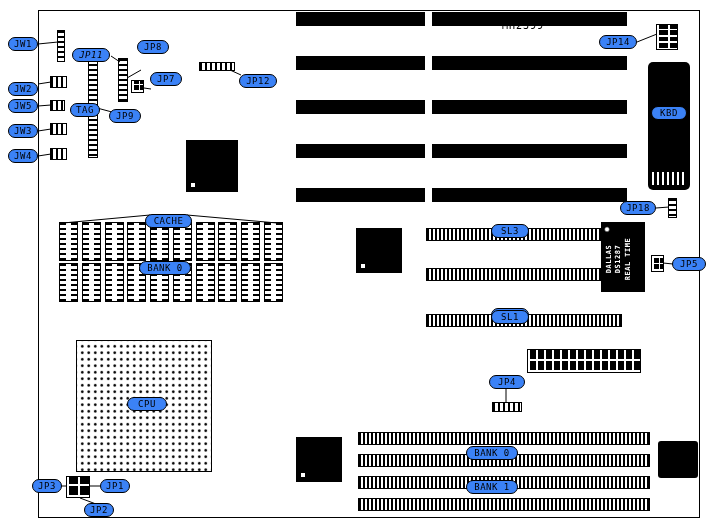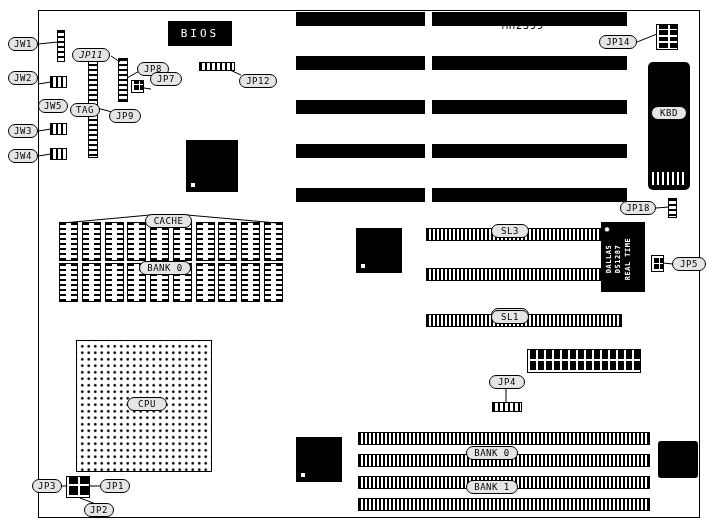--- a/index.html
+++ b/index.html
@@ -1,20 +1,20 @@
 <!DOCTYPE html>
 <html><head>
 <meta charset="utf-8">
 <style>
   * { margin:0; padding:0; box-sizing:border-box; }
   html,body { background:#fff; }
   body { font-family:"DejaVu Sans Mono", monospace; color:#000; }
   #diagram { position:relative; width:715px; height:527px; background:#fff; overflow:hidden; }
   .outline { position:absolute; border:1px solid #000; background:#fff; }
-  .pill { position:absolute; z-index:3; height:14px; background:#e5e5e5; border:1px solid #000;
+  .pill { position:absolute; z-index:3; height:14px; background:#3b82f6; border:1px solid #000;
           border-radius:7px; font-size:9px; display:flex; align-items:center; justify-content:center;
           white-space:nowrap; letter-spacing:0.5px; }
   .slot { position:absolute; background:#000; }
   
   .sh { position:absolute; border:1px solid #000; background:repeating-linear-gradient(180deg,#000 0 2px,#fff 2px 5px); }
   
   .sv { position:absolute; border:1px solid #000; background:repeating-linear-gradient(90deg,#000 0 2px,#fff 2px 5px); }
   
   .svf { position:absolute; border:1px solid #000; background:repeating-linear-gradient(90deg,#000 0 2px,#fff 2px 4px); }
   .black { position:absolute; background:#000; }
@@ -88,23 +88,20 @@
   <div class="slot" style="left:432px;top:56px;width:195px;height:14px;"></div>
   <div class="slot" style="left:296px;top:100px;width:129px;height:14px;"></div>
   <div class="slot" style="left:432px;top:100px;width:195px;height:14px;"></div>
   <div class="slot" style="left:296px;top:144px;width:129px;height:14px;"></div>
   <div class="slot" style="left:432px;top:144px;width:195px;height:14px;"></div>
   <div class="slot" style="left:296px;top:188px;width:129px;height:14px;"></div>
   <div class="slot" style="left:432px;top:188px;width:195px;height:14px;"></div>
 
   <div class="partno" style="left:502px;top:20px;">MH2399</div>
 
-  <div class="bios" style="left:168px;top:21px;width:64px;height:25px;">
-    <span>BIOS</span>
-  </div>
 
   <div class="g24" style="left:656px;top:24px;width:22px;height:26px;"></div>
 
   <div class="black" style="left:648px;top:62px;width:42px;height:128px;border-radius:5px;"></div>
   <div class="kpin" style="left:652px;top:172px;width:34px;height:13px;"></div>
 
   <div class="sh" style="left:57px;top:30px;width:8px;height:32px;"></div>
   <div class="sh" style="left:88px;top:58px;width:10px;height:100px;"></div>
   <div class="sh" style="left:118px;top:58px;width:10px;height:44px;"></div>
   <div class="sv" style="left:50px;top:76px;width:17px;height:12px;"></div>
@@ -169,25 +166,25 @@
   <div class="svf" style="left:358px;top:454px;width:292px;height:13px;"></div>
   <div class="svf" style="left:358px;top:476px;width:292px;height:13px;"></div>
   <div class="svf" style="left:358px;top:498px;width:292px;height:13px;"></div>
 
   <div class="black" style="left:658px;top:441px;width:40px;height:37px;border-radius:3px;"></div>
 
   <div class="g22" style="left:66px;top:476px;width:24px;height:22px;"></div>
 
   <div class="pill" style="left:8px;top:37px;width:30px;">JW1</div>
   <div class="pill" style="left:72px;top:48px;width:38px;font-style:italic;">JP11</div>
-  <div class="pill" style="left:137px;top:62px;width:32px;">JP8</div>
-  <div class="pill" style="left:8px;top:71px;width:30px;">JW2</div>
+  <div class="pill" style="left:137px;top:40px;width:32px;">JP8</div>
+  <div class="pill" style="left:8px;top:82px;width:30px;">JW2</div>
   <div class="pill" style="left:150px;top:72px;width:32px;">JP7</div>
   <div class="pill" style="left:239px;top:74px;width:38px;">JP12</div>
-  <div class="pill" style="left:8px;top:99px;width:30px;margin-left:30px;">JW5</div>
+  <div class="pill" style="left:8px;top:99px;width:30px;">JW5</div>
   <div class="pill" style="left:70px;top:103px;width:30px;">TAG</div>
   <div class="pill" style="left:109px;top:109px;width:32px;">JP9</div>
   <div class="pill" style="left:8px;top:124px;width:30px;">JW3</div>
   <div class="pill" style="left:8px;top:149px;width:30px;">JW4</div>
   <div class="pill" style="left:599px;top:35px;width:38px;">JP14</div>
   <div class="pill" style="left:651px;top:106px;width:36px;">KBD</div>
   <div class="pill" style="left:145px;top:214px;width:47px;">CACHE</div>
   <div class="pill" style="left:620px;top:201px;width:36px;">JP18</div>
   <div class="pill" style="left:139px;top:261px;width:52px;">BANK 0</div>
   <div class="pill" style="left:491px;top:224px;width:38px;">SL3</div>

